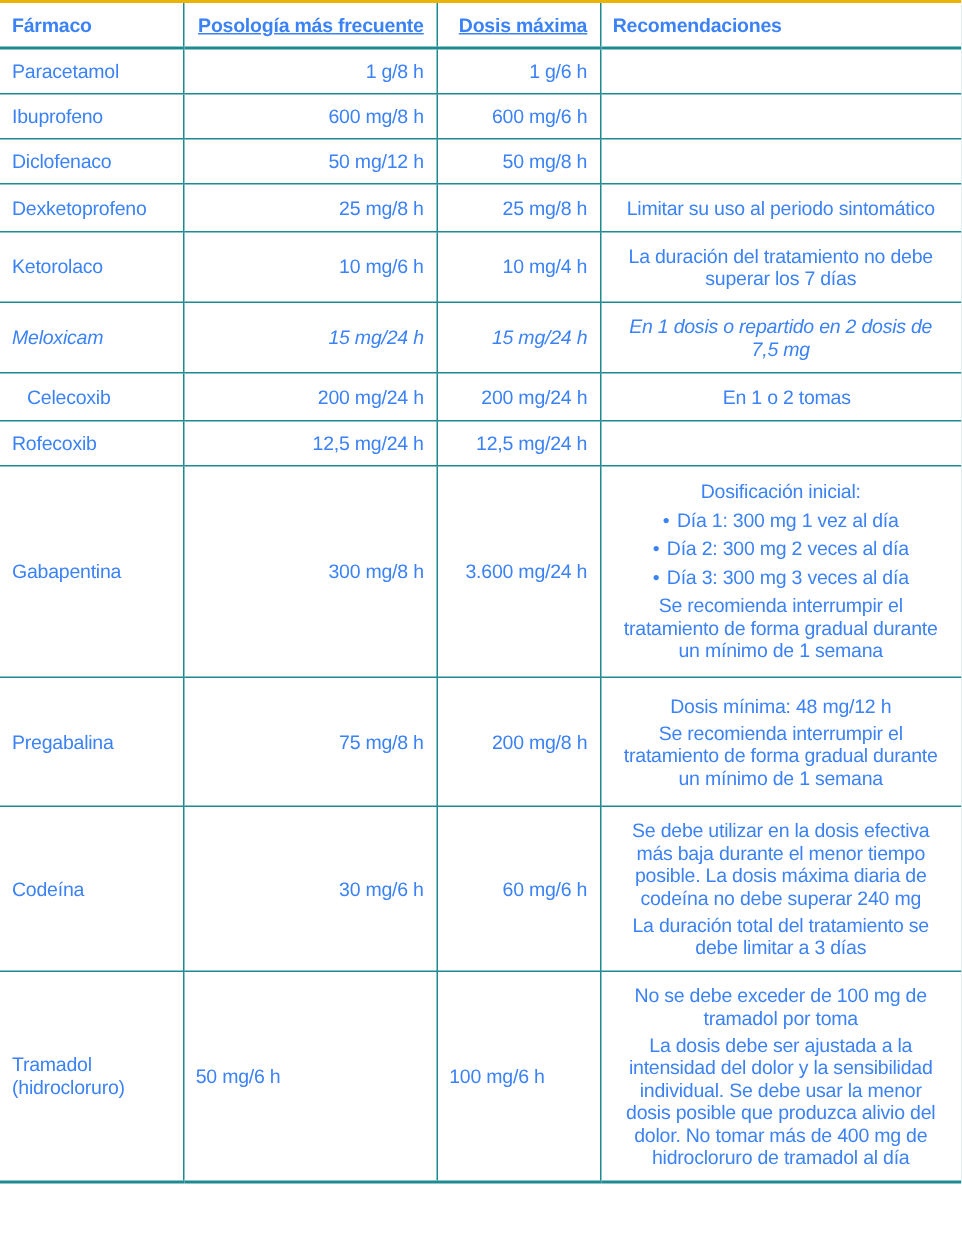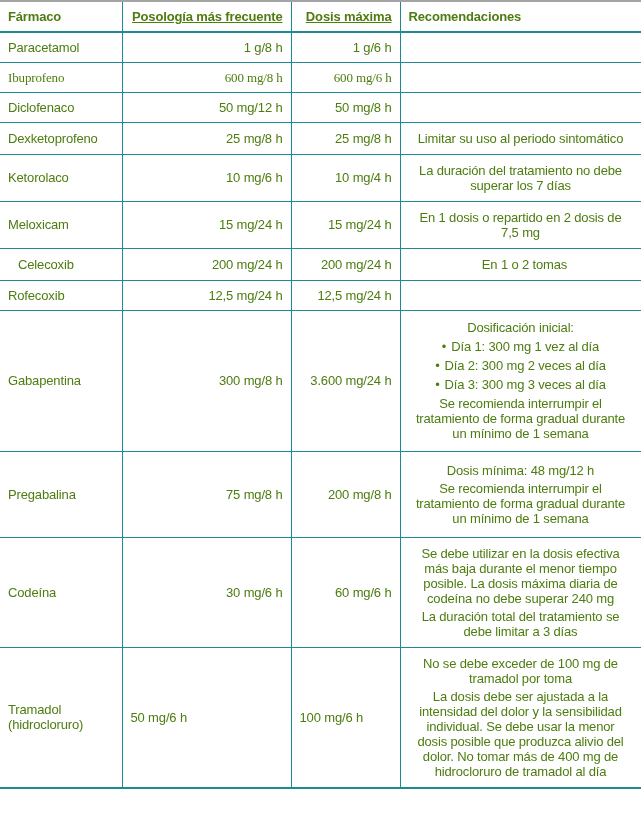--- a/index.html
+++ b/index.html
@@ -12,22 +12,22 @@
   .page {
     width: 641px;
     height: 838px;
     overflow: hidden;
     background: #ffffff;
   }
   table.drug-table {
     width: 641px;
     border-collapse: collapse;
     table-layout: fixed;
-    border-top: 2px solid #a3a3a3;
-    color: #4d7c0f;
+    border-top: 2px solid #eab308;
+    color: #3b82f6;
     font-size: 13px;
     letter-spacing: -0.15px;
     line-height: 15px;
     border-radius: 27px;
   }
   col.c-farmaco   { width: 122px; }
   col.c-posologia { width: 169px; }
   col.c-dosis     { width: 109px; }
   col.c-rec       { width: 241px; }
 
@@ -55,25 +55,25 @@
   td.dose    { text-align: right; white-space: nowrap; }
   td.dose.left { text-align: left; }
   td.rec     { text-align: center; padding: 5px 10px 5px 10px; }
 
   .rec .block { margin: 3px 0; }
   .rec .block.bullet { margin: 4px 0; }
   .bullet-glyph { margin-right: 5px; }
 
   
   tbody tr:nth-child(1)  td { height: 30px; }  
-  tbody tr:nth-child(2)  td { height: 30px; font-family: Liberation Serif, serif; }  
+  tbody tr:nth-child(2)  td { height: 30px; }  
   tbody tr:nth-child(3)  td { height: 30px; }  
   tbody tr:nth-child(4)  td { height: 30px; }  
   tbody tr:nth-child(5)  td { height: 47px; }  
-  tbody tr:nth-child(6)  td { height: 47px; }  
+  tbody tr:nth-child(6)  td { height: 47px; font-style: italic; }  
   tbody tr:nth-child(7)  td { height: 30px; padding-left: 18px; }  
   tbody tr:nth-child(8)  td { height: 30px; }  
   tbody tr:nth-child(9)  td { height: 141px; } 
   tbody tr:nth-child(10) td { height: 86px; }  
   tbody tr:nth-child(11) td { height: 31px; }  
   tbody tr:nth-child(12) td { height: 113px; } 
   tbody tr:nth-child(13) td { height: 103px; } 
 </style>
 </head>
 <body>

